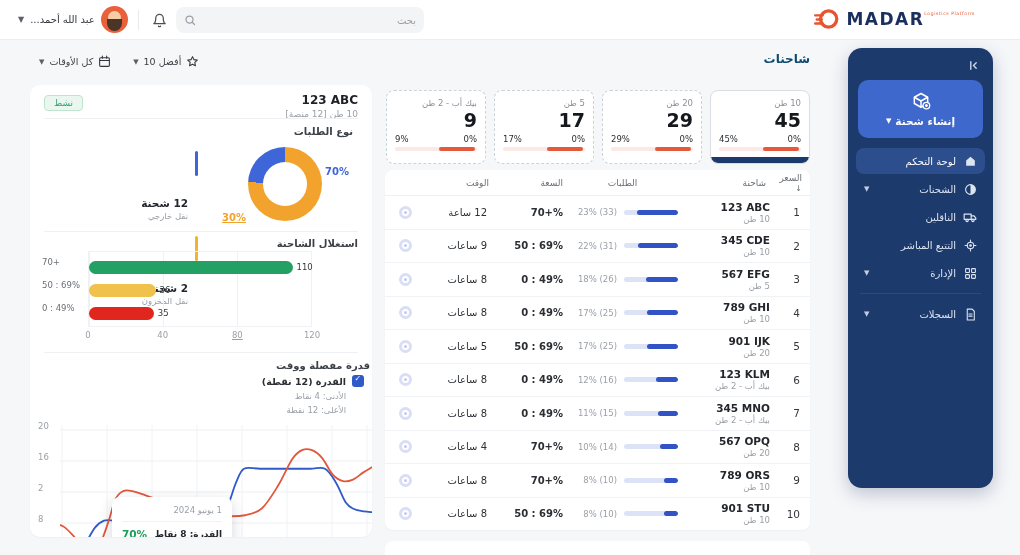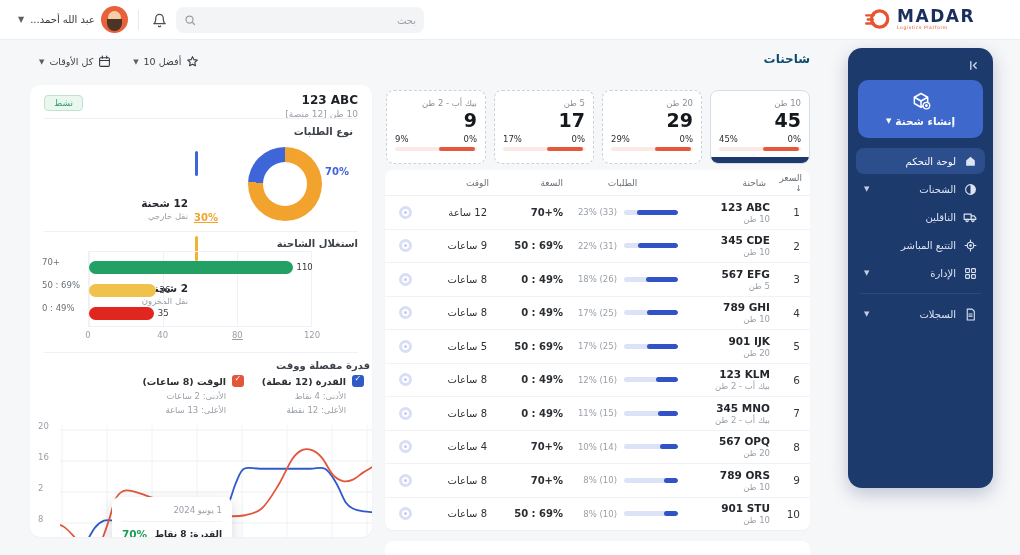--- a/index.html
+++ b/index.html
@@ -14,21 +14,21 @@
   .user-name { font-size:10px; color:#33373d; direction:rtl; }
   .avatar { width:27px; height:27px; border-radius:50%; background:#e8613c; overflow:hidden; position:relative; }
   .avatar .face { position:absolute; left:7px; top:5px; width:13px; height:13px; border-radius:50%; background:#f6cda4; }
   .avatar .beard { position:absolute; left:6px; top:13px; width:15px; height:12px; border-radius:0 0 8px 8px; background:#4a3527; }
   .tb-divider { position:absolute; left:138px; top:10px; width:1px; height:20px; background:#e7e9ed; }
   .bell { position:absolute; left:148px; top:9px; width:22px; height:22px; display:flex; align-items:center; justify-content:center; cursor:pointer; }
   .search { position:absolute; left:176px; top:7px; width:248px; height:26px; background:#f3f4f6; border-radius:8px; display:flex; align-items:center; padding:0 8px; direction:ltr; }
   .search input { border:none; outline:none; background:transparent; flex:1; font-family:"DejaVu Sans",sans-serif; font-size:10px; color:#33373d; direction:rtl; text-align:right; }
   .search input::placeholder { color:#9aa0a8; }
   .logo { position:absolute; right:45px; top:6px; display:flex; align-items:center; gap:6px; direction:ltr; }
-  .logo-text { display:flex; flex-direction:column; line-height:1; }
+  .logo-text { display:flex; line-height:1;text-align:right; }
   .logo-name { font-size:17px; font-weight:800; letter-spacing:1.5px; color:#1b2f5e; }
   .logo-sub { font-size:4.5px; color:#e8542f; letter-spacing:0.6px; margin-top:1px; }
 
   
   .sidebar { position:absolute; left:848px; top:48px; width:145px; height:440px; background:#1d3a6d; border-radius:14px; box-shadow:0 6px 18px rgba(20,40,90,.25); z-index:4; padding-top:6px; }
   .collapse-btn { position:absolute; top:9px; right:12px; width:16px; height:16px; color:#cfd9ec; cursor:pointer; display:flex; align-items:center; justify-content:center; }
   .create-btn { margin:26px 10px 10px; height:58px; background:#3e68cc; border-radius:10px; display:flex; flex-direction:column; align-items:center; justify-content:center; gap:4px; cursor:pointer; }
   .create-label { display:flex; align-items:center; gap:4px; color:#fff; font-size:10.5px; font-weight:bold; }
   .create-label .caret { font-size:7px; }
   .nav { margin-top:8px; }
@@ -530,21 +530,21 @@
     <div class="p-abs" style="right:14px; top:8px;">
       <div class="p-name">123 ABC</div>
       <div class="p-sub">10 طن [12 منصة]</div>
     </div>
     <div class="badge">نشط</div>
     <div class="p-divider" style="top:33px;"></div>
 
     <div class="p-abs sec-title" style="right:19px; top:41px;">نوع الطلبات</div>
     <div class="donut" id="donut" style="background: conic-gradient(rgb(242, 163, 46) 165deg, rgb(242, 163, 46) 273deg, rgb(63, 102, 216) 273deg, rgb(63, 102, 216) 525deg);"></div>
     <div class="donut-label" id="donut-lb-blue" style="left: 295px; top: 81px; color: rgb(63, 102, 216);">70%</div>
-    <div class="donut-label" id="donut-lb-orange" style="left: 164px; top: 127px; color: rgb(242, 163, 46); text-decoration: underline;">30%</div>
+    <div class="donut-label" id="donut-lb-orange" style="left: 192px; top: 127px; color: rgb(242, 163, 46); text-decoration: underline;">30%</div>
     <div class="legend" id="donut-legend">
         <div class="legend-item">
           <span class="legend-bar" style="background:#3f66d8"></span>
           <span>
             <div class="legend-val">12 شحنة</div>
             <div class="legend-lbl">نقل خارجي</div>
           </span>
         </div>
         <div class="legend-item">
           <span class="legend-bar" style="background:#f2b32e"></span>
@@ -583,28 +583,20 @@
     <div class="p-divider" style="top:267px;"></div>
 
     <div class="p-abs sec-title" style="right:2px; top:275px;">قدرة مفصلة ووقت</div>
     <div class="chk-col" style="right:8px; top:290px;">
       <div class="chk-row">
         <span class="chk" id="chk-0" style="background: rgb(47, 90, 200);"></span>
         <span class="chk-label">القدرة (12 نقطة)</span>
       </div>
       <div class="chk-line">الأدنى: 4 نقاط</div>
       <div class="chk-line">الأعلى: 12 نقطة</div>
-    </div>
-    <div class="chk-col" style="right:128px; top:290px;">
-      <div class="chk-row">
-        <span class="chk" id="chk-1" style="background: rgb(226, 87, 60);"></span>
-        <span class="chk-label">الوقت (8 ساعات)</span>
-      </div>
-      <div class="chk-line">الأدنى: 2 ساعات</div>
-      <div class="chk-line">الأعلى: 13 ساعة</div>
     </div>
 
     <div class="y-labels" id="y-labels">
         <div style="left: 8px; top: 336px;">20</div>
         <div style="left: 8px; top: 367px;">16</div>
         <div style="left: 8px; top: 398px;">2</div>
         <div style="left: 8px; top: 429px;">8</div>
       </div>
     <svg class="linechart" id="linechart" viewBox="0 0 312 112">
         <line x1="0" y1="5" x2="312" y2="5" stroke="#edeff3" stroke-width="1"></line>

